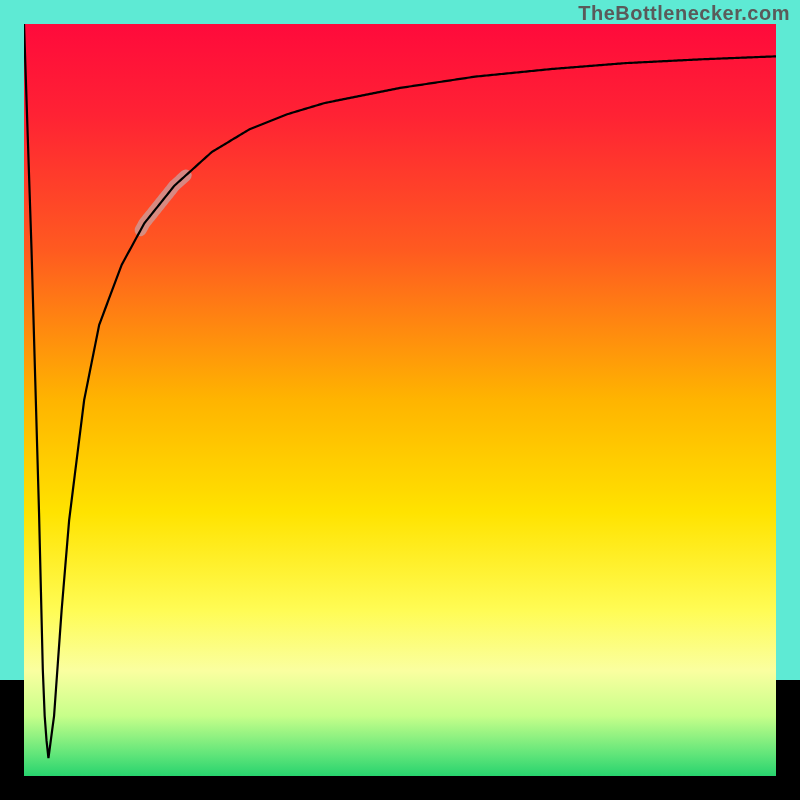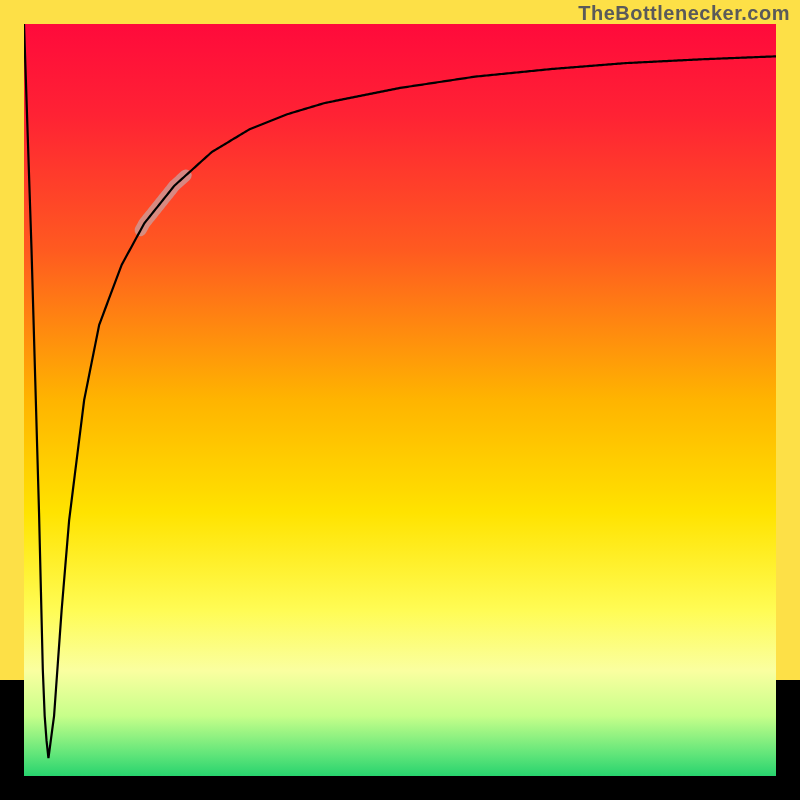--- a/index.html
+++ b/index.html
@@ -8,21 +8,21 @@
     width: 800px;
     height: 800px;
     overflow: hidden;
     background: #000;
     font-family: Arial, Helvetica, sans-serif;
   }
   .frame {
     position: relative;
     width: 800px;
     height: 680px;
-    background: #fde047;
+    background: #5eead4;
   }
   .plot-area {
     position: absolute;
     left: 24px;
     top: 24px;
     width: 752px;
     height: 752px;
     overflow: hidden;
     
   }

